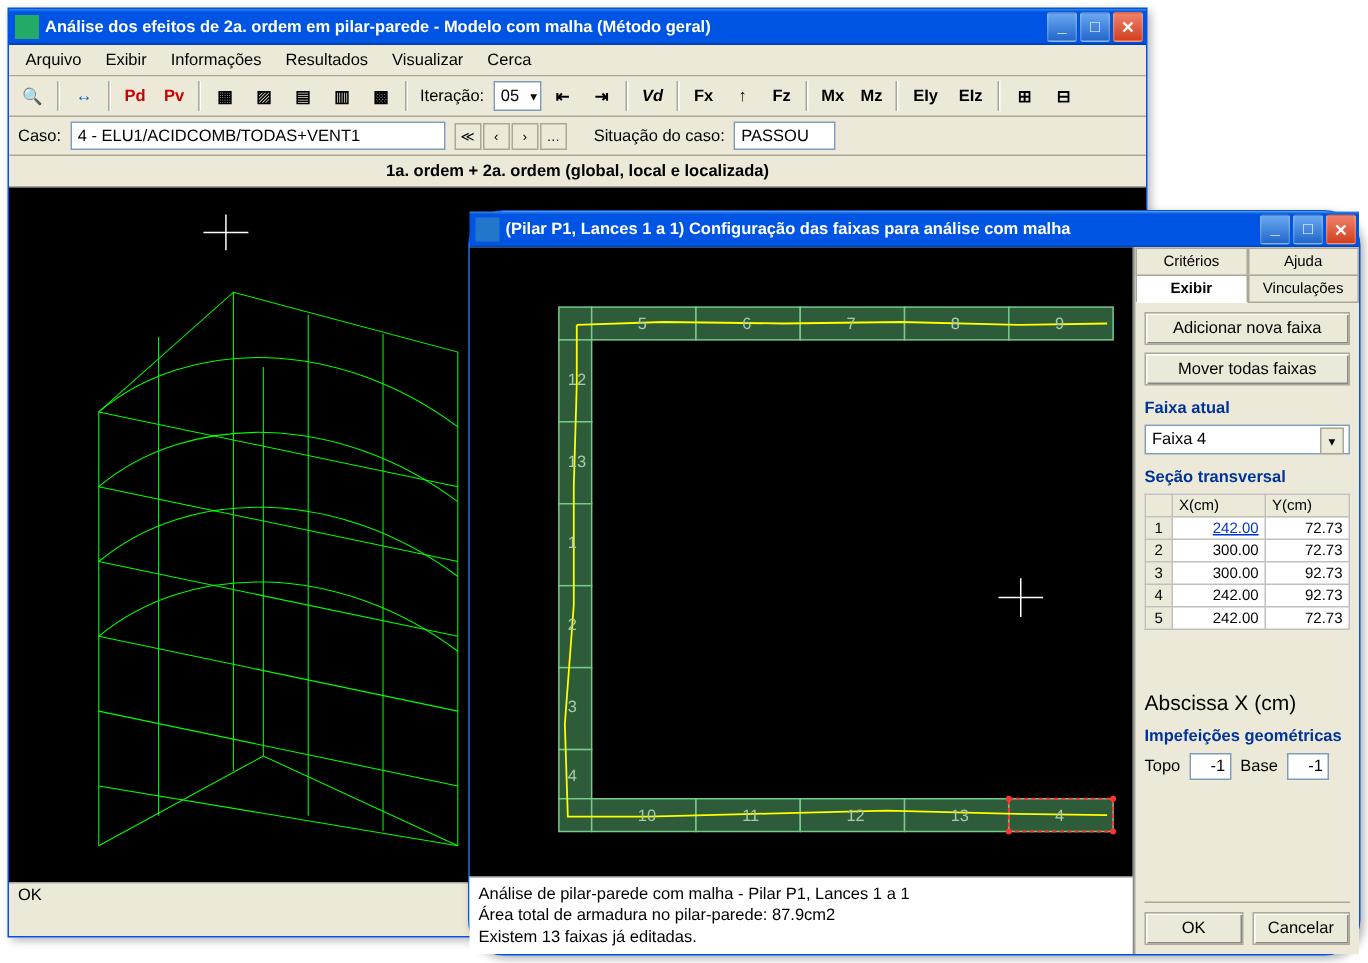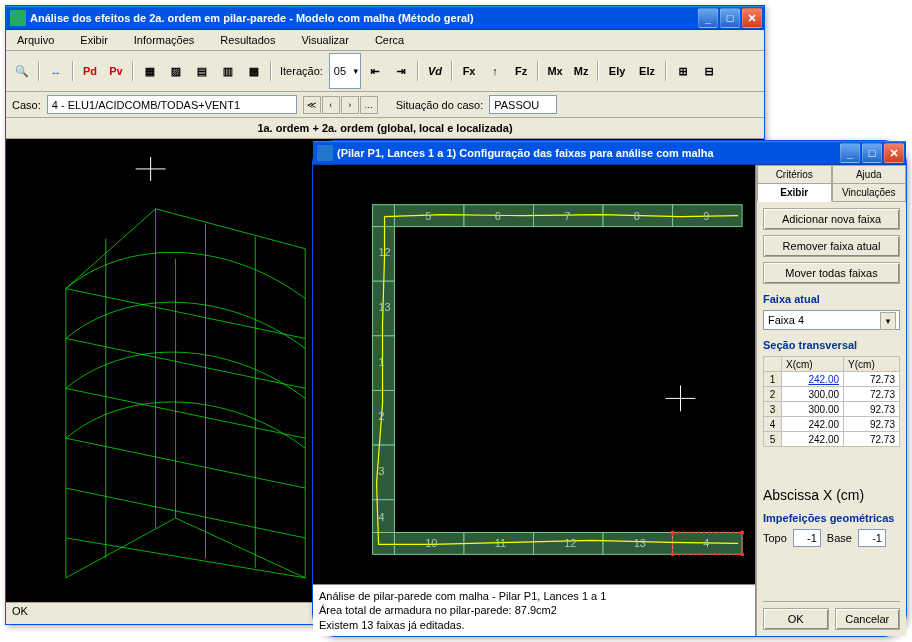--- a/index.html
+++ b/index.html
@@ -8,29 +8,29 @@
 
 .window { position: absolute; background: #ece9d8; border: 1px solid #0054e3; box-shadow: 2px 2px 6px rgba(0,0,0,0.3); }
 .titlebar { background: linear-gradient(to bottom, #3b8ae0 0%, #0054e3 8%, #0054e3 92%, #003da3 100%); color: #fff; height: 24px; display: flex; align-items: center; padding: 0 2px 0 4px; font-weight: bold; font-size: 12px; }
 .titlebar .title-icon { width: 16px; height: 16px; background: #2a6; margin-right: 4px; flex-shrink: 0; }
 .titlebar .title { flex: 1; white-space: nowrap; overflow: hidden; }
 .titlebar .wbtns { display: flex; gap: 2px; }
 .titlebar .wbtn { width: 20px; height: 20px; background: linear-gradient(to bottom, #6aa8f0, #2266cc); border: 1px solid #fff3; border-radius: 2px; color: #fff; display: flex; align-items: center; justify-content: center; font-family: Arial; font-size: 11px; cursor: pointer; }
 .titlebar .wbtn.close { background: linear-gradient(to bottom, #f08068, #d04020); }
 
 
-.menubar { background: #ece9d8; padding: 2px 4px; display: flex; gap: 12px; border-bottom: 1px solid #aca899; }
+.menubar { background: #ece9d8; padding: 2px 4px; display: flex; gap: 2px; border-bottom: 1px solid #aca899; }
 .menubar .mitem { padding: 2px 7px; cursor: default; }
 
 
 .toolbar { background: #ece9d8; padding: 2px 4px; display: flex; align-items: center; gap: 2px; border-bottom: 1px solid #aca899; flex-wrap: wrap; }
 .tbtn { width: 24px; height: 22px; border: 1px solid transparent; display: flex; align-items: center; justify-content: center; cursor: pointer; font-size: 11px; font-weight: bold; }
 .tsep { width: 2px; height: 20px; border-left: 1px solid #aca899; border-right: 1px solid #fff; margin: 0 2px; }
 .tlabel { padding: 0 4px; }
-.tcombo { height: 36px; border: 1px solid #7f9db9; background: #fff; padding: 0 14px 0 4px; position: relative; display: flex; align-items: center; min-width: 30px; }
+.tcombo { height: 20px; border: 1px solid #7f9db9; background: #fff; padding: 0 14px 0 4px; position: relative; display: flex; align-items: center; min-width: 30px; }
 .tcombo::after { content: "▾"; position: absolute; right: 2px; color: #000; font-size: 9px; }
 
 
 .casorow { background: #ece9d8; padding: 3px 6px; display: flex; align-items: center; gap: 6px; border-bottom: 1px solid #aca899; }
 .casorow input[type=text] { border: 1px solid #7f9db9; height: 19px; padding: 0 4px; background: #fff; }
 .casorow .casofield { width: 250px; }
 .casorow .sbtns { display: flex; gap: 1px; }
 .casorow .sbtn { width: 18px; height: 18px; border: 1px solid #aca899; background: #ece9d8; font-size: 9px; display: flex; align-items: center; justify-content: center; cursor: pointer; }
 
 
@@ -254,21 +254,20 @@
       <div class="tabrow">
         <div class="tab">Critérios</div>
         <div class="tab">Ajuda</div>
       </div>
       <div class="tabrow" style="margin-top:-1px">
         <div class="tab active">Exibir</div>
         <div class="tab">Vinculações</div>
       </div>
       <div class="rbody">
         <div class="pbtn">Adicionar nova faixa</div>
-        <div class="pbtn">Remover faixa atual</div>
         <div class="pbtn">Mover todas faixas</div>
         <div class="glabel">Faixa atual</div>
         <div class="pcombo">
             <span>Faixa 4</span>
           </div>
         <div class="glabel">Seção transversal</div>
         <table class="ctable">
           <tbody>
               <tr>
                 <th class="rowhdr"></th>

